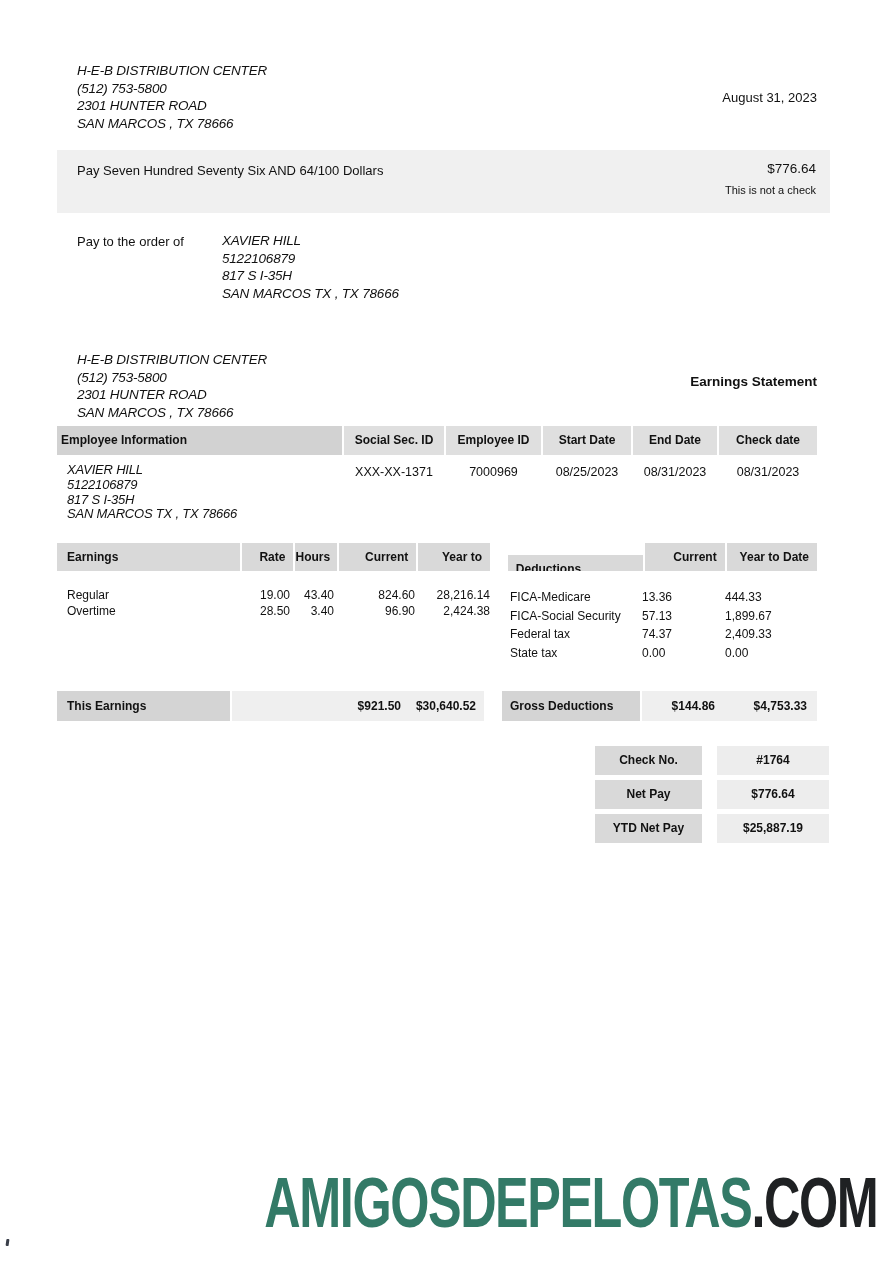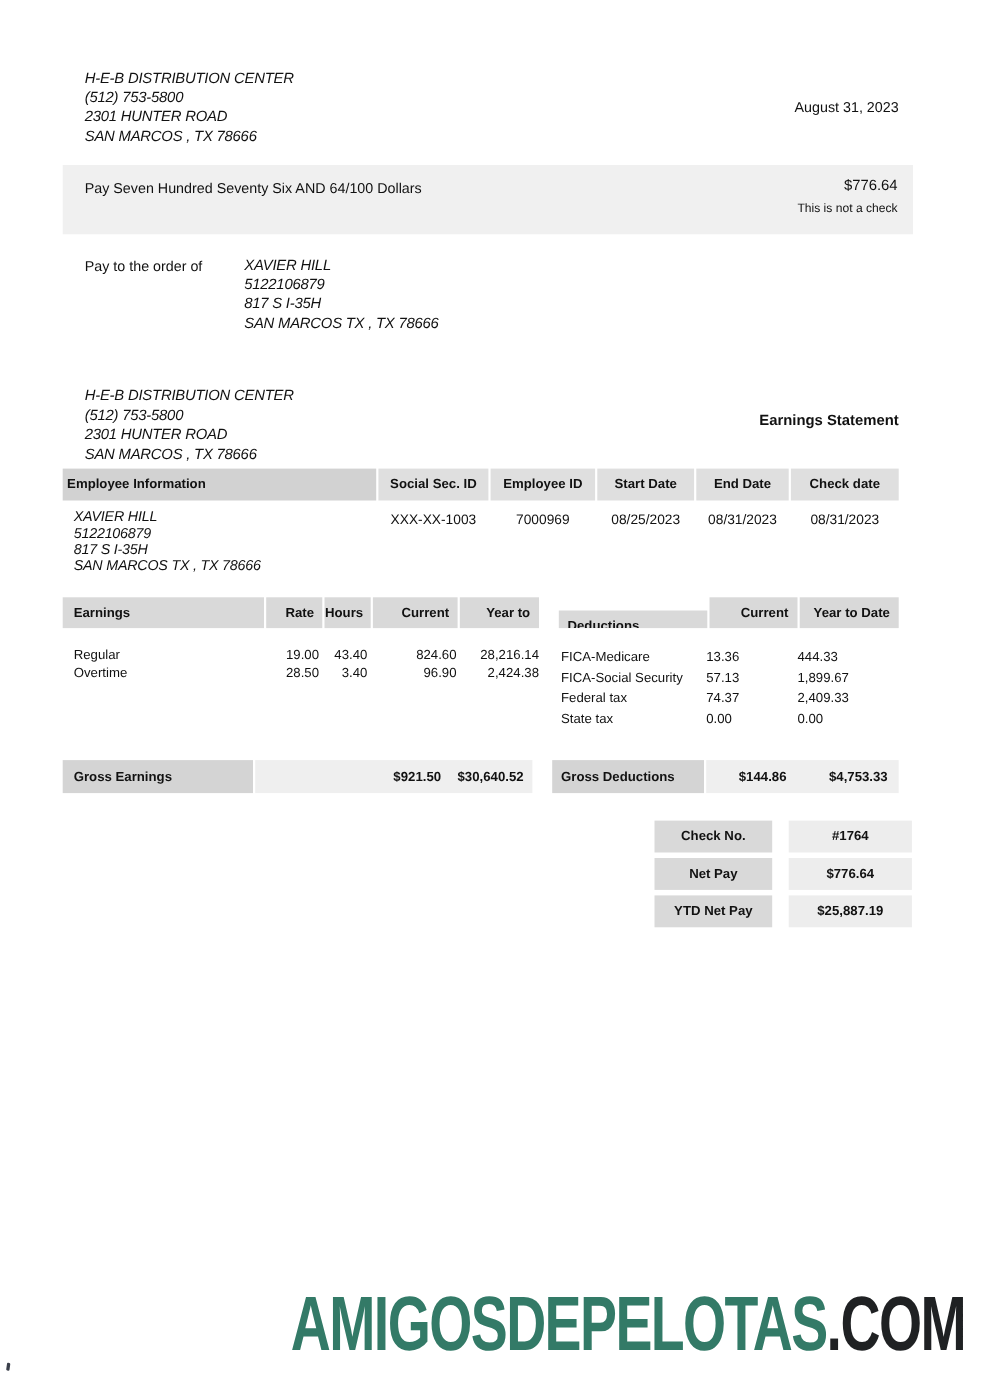--- a/index.html
+++ b/index.html
@@ -131,21 +131,21 @@
     <div class="cell c6">Check date</div>
   </div>
 
   <div class="emp-body">
     <div class="cell c1">
       <div>XAVIER HILL</div>
       <div>5122106879</div>
       <div>817 S I-35H</div>
       <div>SAN MARCOS TX , TX 78666</div>
     </div>
-    <div class="cell c2">XXX-XX-1003</div>
+    <div class="cell c2">XXX-XX-1371</div>
     <div class="cell c3">7000969</div>
     <div class="cell c4">08/25/2023</div>
     <div class="cell c5">08/31/2023</div>
     <div class="cell c6">08/31/2023</div>
   </div>
 
   <div class="tbl-header">
     <div class="cell e1">Earnings</div>
     <div class="cell e2">Rate</div>
     <div class="cell e3">Hours</div>
@@ -191,21 +191,21 @@
       <div class="cell d3">2,409.33</div>
     </div>
     <div class="row">
       <div class="cell d1">State tax</div>
       <div class="cell d2">0.00</div>
       <div class="cell d3">0.00</div>
     </div>
   </div>
 
   <div class="gross-row">
-    <div class="label g1">Gross Earnings</div>
+    <div class="label g1">This Earnings</div>
     <div class="vals gv-earn">
       <div class="v1">$921.50</div>
       <div class="v2">$30,640.52</div>
     </div>
     <div class="sp"></div>
     <div class="label g2">Gross Deductions</div>
     <div class="vals gv-ded">
       <div class="v1">$144.86</div>
       <div class="v2">$4,753.33</div>
     </div>

